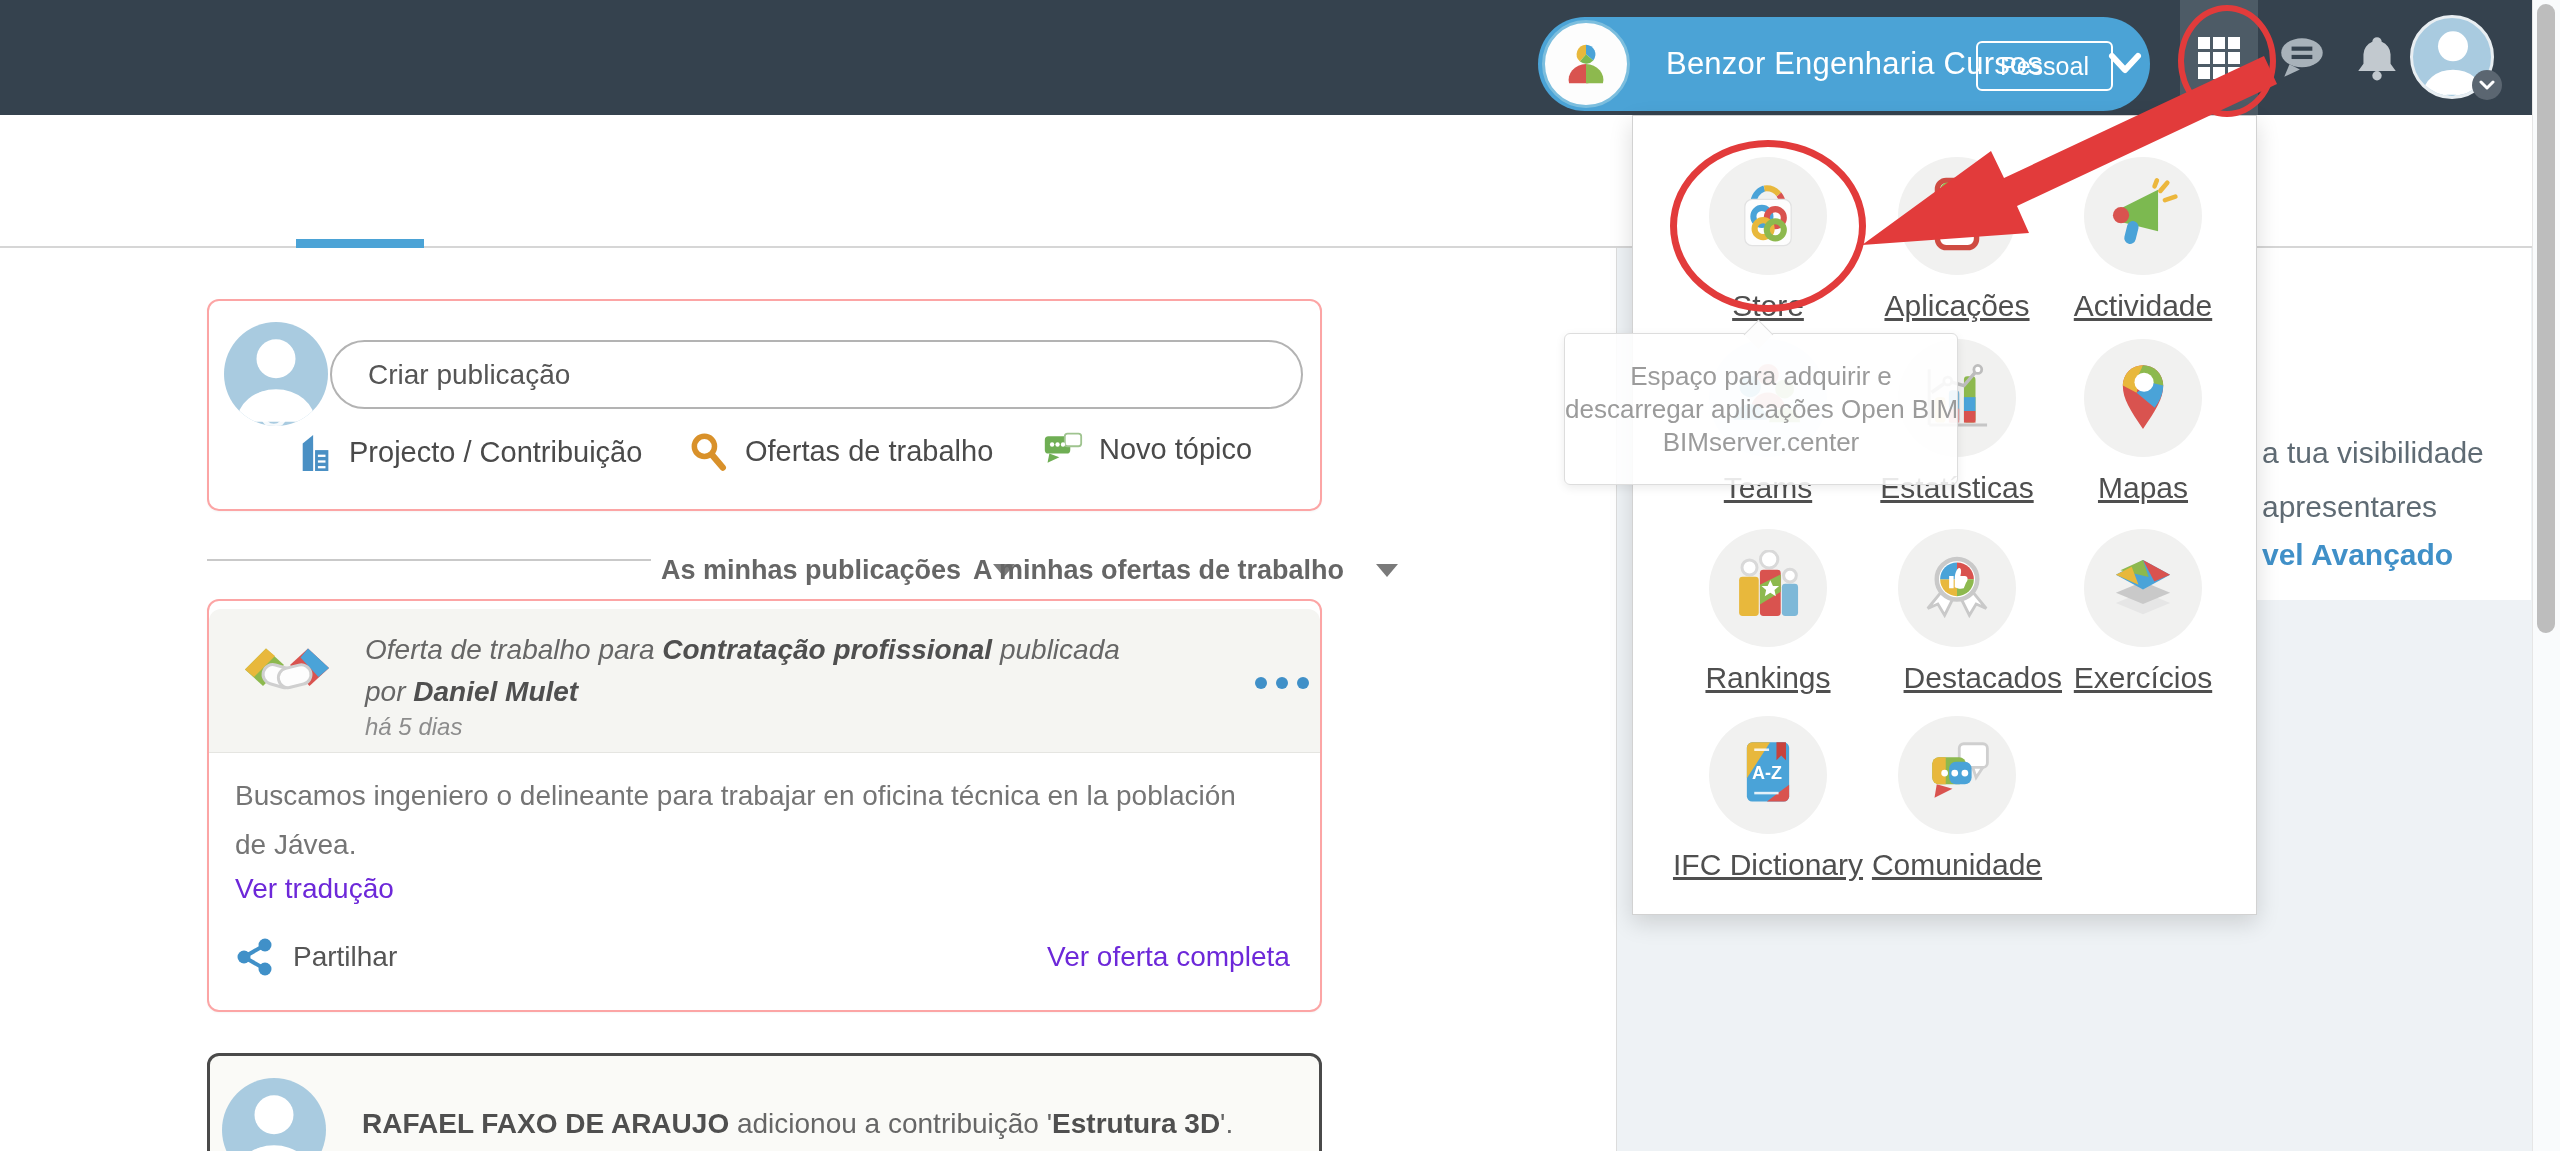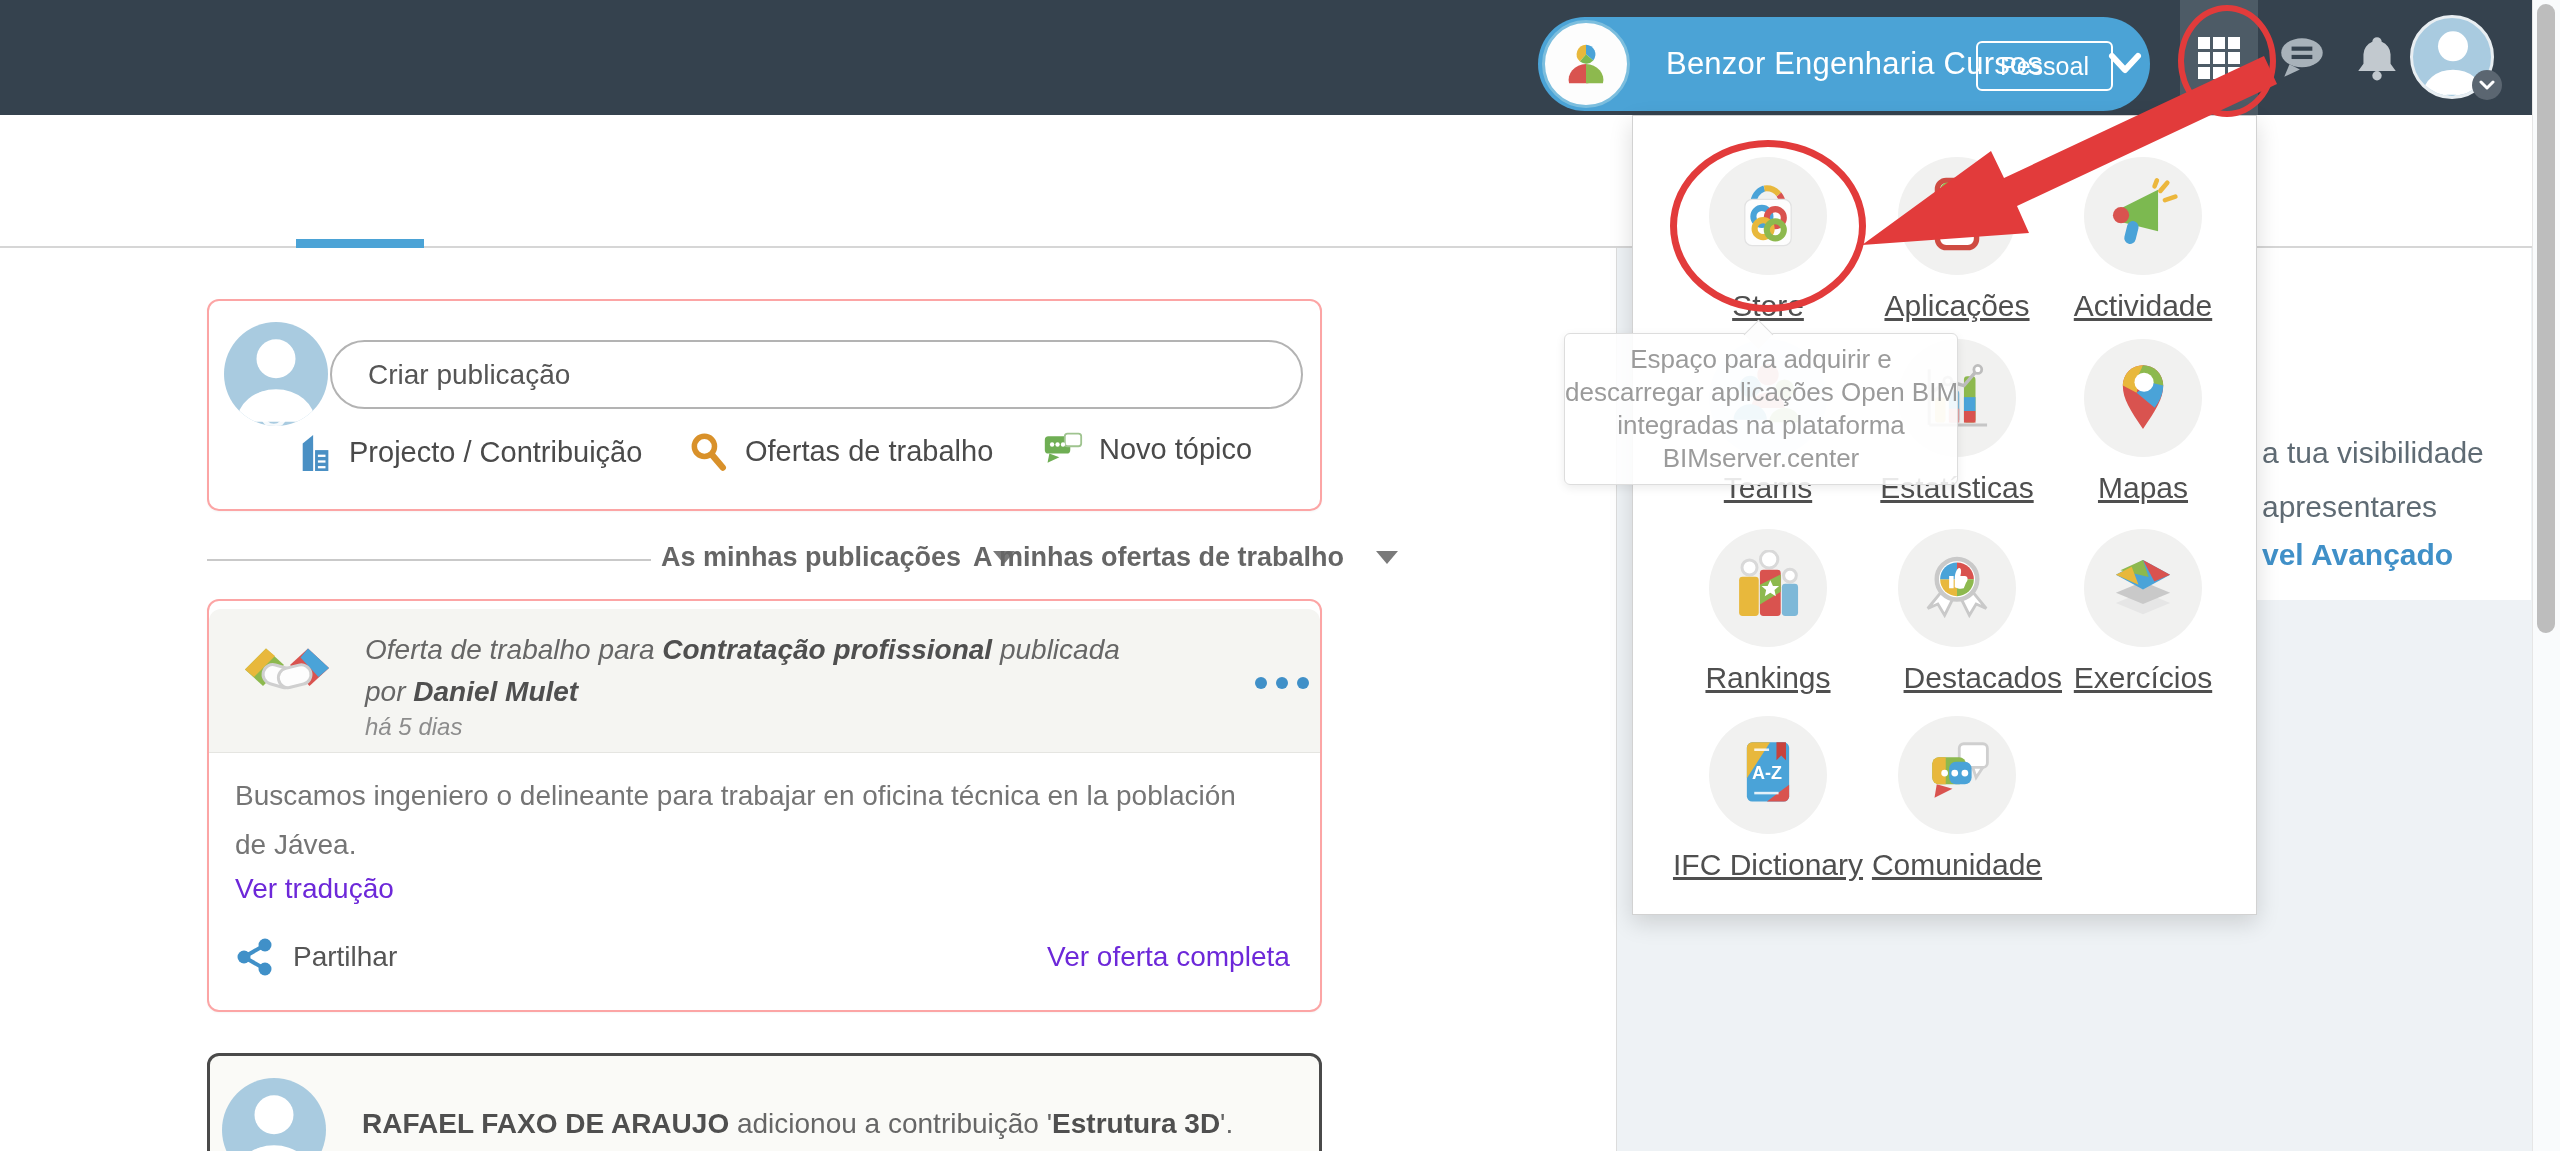--- a/index.html
+++ b/index.html
@@ -68,21 +68,21 @@
     position:absolute;left:121px;top:39px;width:973px;height:69px;border:2px solid #b3b3b3;border-radius:36px;
     font-size:28px;color:#555;padding:0 36px;box-sizing:border-box;outline:none;background:#fff;
     font-family:"Liberation Sans","DejaVu Sans",sans-serif;
   }
   .composer-input::placeholder{color:#555;opacity:1;}
   .composer-action{position:absolute;display:flex;align-items:center;gap:14px;cursor:pointer;top:128px;}
   .composer-action span{font-size:29px;color:#4a4a4a;}
 
   
   .filter-divider{left:207px;top:559px;width:444px;height:2px;background:#c9c9c9;z-index:6;}
-  .filter{position:absolute;top:542px;display:flex;align-items:center;gap:32px;cursor:pointer;z-index:6;}
+  .filter{position:absolute;top:555px;display:flex;align-items:center;gap:32px;cursor:pointer;z-index:6;}
   .filter b{font-size:27px;color:#666;}
   .caret-down{width:0;height:0;border-left:11px solid transparent;border-right:11px solid transparent;border-top:13px solid #7a7a7a;}
 
   
   .post{left:207px;top:599px;width:1115px;height:413px;z-index:6;overflow:hidden;}
   .post-header{position:absolute;left:0;top:8px;width:100%;height:144px;background:#f5f5f2;border-bottom:1px solid #e5e5e1;box-sizing:border-box;border-radius:12px 12px 0 0;font-style:italic;}
   .post-title{position:absolute;left:156px;top:20px;width:800px;font-size:28px;line-height:42px;color:#666;}
   .post-title b{color:#4f4f4f;}
   .post-time{position:absolute;left:156px;top:104px;font-size:24px;color:#8c8c8c;}
   .post-dots{position:absolute;left:1046px;top:68px;display:flex;gap:9px;cursor:pointer;}
@@ -527,21 +527,20 @@
         </svg>
   </span>
     </div>
   <div class="app-label">Comunidade</div>
 </div>
 
 <div class="abs tooltip-caret"></div>
 <div class="abs tooltip">
   <div>Espaço para adquirir e</div>
   <div>descarregar aplicações Open BIM</div>
-  <div>integradas na plataforma</div>
   <div>BIMserver.center</div>
 </div>
 
 <div class="abs navbar">
   <div class="account-pill">
     <div class="account-avatar">
       <svg width="58" height="58" viewBox="0 0 48 48">
           <path d="M24 8 a8 8 0 0 1 6 13 l-6-5z" fill="#4aa3d8"></path>
           <path d="M24 8 a8 8 0 0 0-5 14 l5-6z" fill="#e8b83c"></path>
           <path d="M19 22 a8 8 0 0 0 11-1 l-6-5z" fill="#7cb950"></path>

